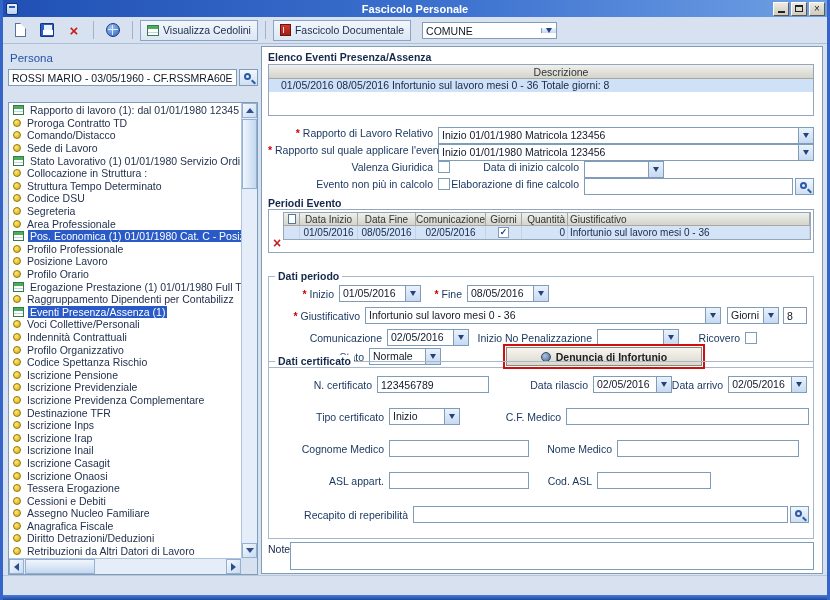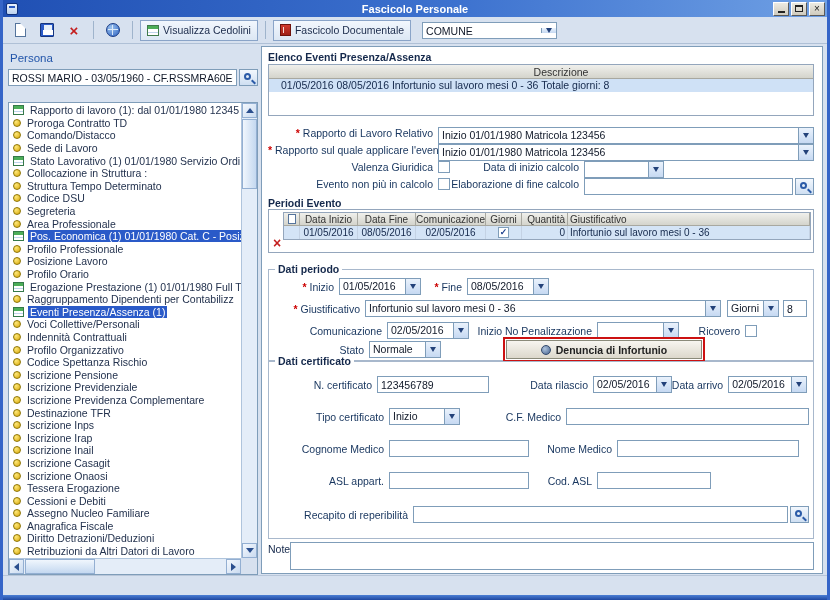--- a/index.html
+++ b/index.html
@@ -431,21 +431,21 @@
                   <span>✓</span>
                 </span>
               </span>
             <span class="pg-c c-qta">0</span>
             <span class="pg-c c-giu">Infortunio sul lavoro mesi 0 - 36</span>
           </div>
         </div>
         <button class="del-btn"><span>×</span></button>
       </div>
 
-      <div class="grp" style="top:222px;height:92px;">
+      <div class="grp" style="top:229px;height:92px;">
         <span class="grp-legend">Dati periodo</span>
         <div class="grow" style="top:8px;">
           <span class="lbl req" style="width:66px;">Inizio</span>
           <div class="combo" style="width:82px;">
             <span class="combo-val">01/05/2016</span>
             <span class="combo-arrow">
                 <i></i>
               </span>
           </div>
           <span class="lbl req" style="width:46px;">Fine</span>

